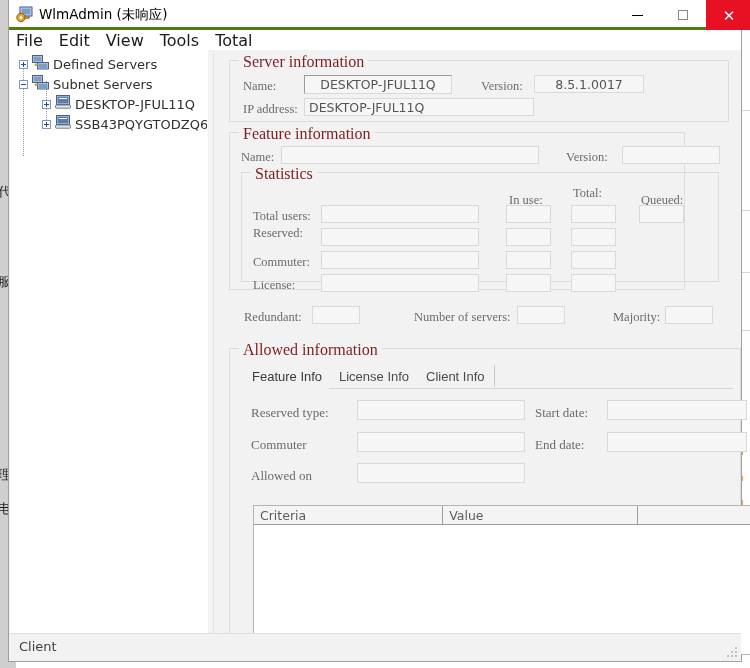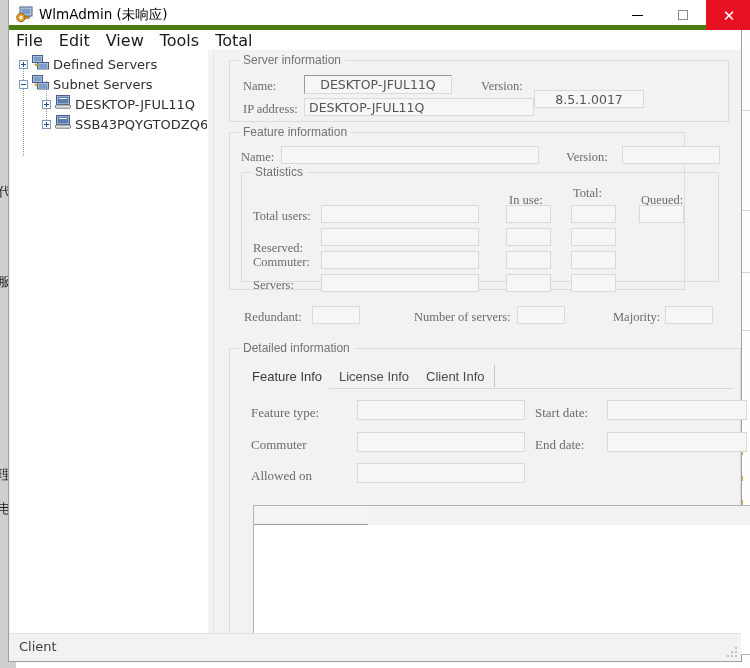--- a/index.html
+++ b/index.html
@@ -33,21 +33,21 @@
     width: 734px; height: 662px;
     background: #f0f0f0;
     border: 1px solid #a0a0a0;
     border-top: none;
     z-index: 5;
   }
 
   
   #title-bar {
     position: relative; height: 30px; background: #ffffff;
-    border-bottom: 5px solid #4d7c0f;
+    border-bottom: 3px solid #4d7c0f;
   }
   #title-icon {
     position: absolute; left: 7px; top: 6px; width: 17px; height: 17px;
   }
   #title-text {
     position: absolute; left: 30px; top: 6px;
     font-size: 13.5px; color: #000000; white-space: nowrap;
     font-family: "DejaVu Sans", sans-serif;
   }
   .win-btn {
@@ -136,22 +136,22 @@
     position: absolute; left: 212px; top: 0; right: 1px; bottom: 28px;
     background: #f2f2f2;
   }
 
   
   .groupbox {
     position: absolute; border: 1px solid #dcdcdc; background: transparent;
   }
   .groupbox > .gb-title {
     position: absolute; top: -8px; left: 9px; padding: 0 4px;
-    background: #f2f2f2; font-size: 12px; color: #737373;
-    font-family: Liberation Sans, sans-serif; white-space: nowrap;
+    background: #f2f2f2; font-size: 16px; color: #7f1d1d;
+    font-family: Liberation Serif, serif; white-space: nowrap;
   }
 
   .lbl {
     position: absolute; font-size: 12.5px; color: #6b6b6b;
     font-family: Liberation Serif, serif; white-space: nowrap;
   }
   .fld {
     position: absolute; background: #f6f6f6; border: 1px solid #d9d9d9;
     font-size: 12.5px; color: #555; font-family: "DejaVu Sans", sans-serif;
     display: flex; align-items: center; overflow: hidden;
@@ -337,21 +337,21 @@
     <div id="splitter"></div>
 
     <div id="detail-pane">
 
       <div class="groupbox" style="left:8px; top:10px; width:500px; height:62px;">
         <span class="gb-title">Server information</span>
       </div>
       <span class="lbl" style="left:22px; top:29px;">Name:</span>
       <div class="fld center sunken" style="left:83px; top:25px; width:148px; height:19px;">DESKTOP-JFUL11Q</div>
       <span class="lbl" style="left:260px; top:29px;">Version:</span>
-      <div class="fld center" style="left:313px; top:25px; width:110px; height:18px;margin-top:15px;">8.5.1.0017</div>
+      <div class="fld center" style="left:313px; top:25px; width:110px; height:18px;">8.5.1.0017</div>
       <span class="lbl" style="left:22px; top:52px;">IP address:</span>
       <div class="fld left" style="left:83px; top:48px; width:230px; height:18px;">DESKTOP-JFUL11Q</div>
 
       <div class="groupbox" style="left:8px; top:82px; width:456px; height:158px;">
         <span class="gb-title">Feature information</span>
       </div>
       <span class="lbl" style="left:20px; top:100px;">Name:</span>
       <div class="fld left" style="left:60px; top:96px; width:258px; height:18px;"></div>
       <span class="lbl" style="left:345px; top:100px;">Version:</span>
       <div class="fld left" style="left:401px; top:96px; width:98px; height:18px;"></div>
@@ -362,75 +362,77 @@
       <span class="lbl" style="left:288px; top:143px;">In use:</span>
       <span class="lbl" style="left:352px; top:136px;">Total:</span>
       <span class="lbl" style="left:420px; top:143px;">Queued:</span>
 
       <span class="lbl" style="left:32px; top:159px;">Total users:</span>
       <div class="fld" style="left:100px; top:155px; width:158px; height:18px;"></div>
       <div class="fld" style="left:285px; top:155px; width:45px; height:18px;"></div>
       <div class="fld" style="left:350px; top:155px; width:45px; height:18px;"></div>
       <div class="fld" style="left:418px; top:155px; width:45px; height:18px;"></div>
 
-      <span class="lbl" style="left:32px; top:191px;">Reserved:</span>
+      <span class="lbl" style="left:32px; top:176px;">Reserved:</span>
       <div class="fld" style="left:100px; top:178px; width:158px; height:18px;"></div>
       <div class="fld" style="left:285px; top:178px; width:45px; height:18px;"></div>
       <div class="fld" style="left:350px; top:178px; width:45px; height:18px;"></div>
 
       <span class="lbl" style="left:32px; top:205px;">Commuter:</span>
       <div class="fld" style="left:100px; top:201px; width:158px; height:18px;"></div>
       <div class="fld" style="left:285px; top:201px; width:45px; height:18px;"></div>
       <div class="fld" style="left:350px; top:201px; width:45px; height:18px;"></div>
 
-      <span class="lbl" style="left:32px; top:228px;">Servers:</span>
+      <span class="lbl" style="left:32px; top:228px;">License:</span>
       <div class="fld" style="left:100px; top:224px; width:158px; height:18px;"></div>
       <div class="fld" style="left:285px; top:224px; width:45px; height:18px;"></div>
       <div class="fld" style="left:350px; top:224px; width:45px; height:18px;"></div>
 
       <span class="lbl" style="left:23px; top:260px;">Redundant:</span>
       <div class="fld" style="left:91px; top:256px; width:48px; height:18px;"></div>
       <span class="lbl" style="left:193px; top:260px;">Number of servers:</span>
       <div class="fld" style="left:296px; top:256px; width:48px; height:18px;"></div>
       <span class="lbl" style="left:392px; top:260px;">Majority:</span>
       <div class="fld" style="left:444px; top:256px; width:48px; height:18px;"></div>
 
       <div class="groupbox" style="left:8px; top:298px; width:512px; height:310px;">
-        <span class="gb-title">Detailed information</span>
+        <span class="gb-title">Allowed information</span>
       </div>
 
       <div class="tabstrip" style="left:22px; top:315px; width:230px; height:23px;">
         <div class="tab active" style="left:0px;  top:0;">
           <span>Feature Info</span>
         </div>
         <div class="tab" style="left:87px; top:0;">
           <span>License Info</span>
         </div>
         <div class="tab" style="left:174px; top:0;">
           <span>Client Info</span>
         </div>
       </div>
       <div class="tab-underline" style="left:108px; top:338px; width:404px;"></div>
       <div class="tab-underline" style="left:22px; top:338px; width:0px;"></div>
 
-      <span class="lbl" style="left:30px; top:355px; font-size:13px;">Feature type:</span>
+      <span class="lbl" style="left:30px; top:355px; font-size:13px;">Reserved type:</span>
       <div class="fld" style="left:136px; top:350px; width:168px; height:20px;"></div>
       <span class="lbl" style="left:314px; top:355px; font-size:13px;">Start date:</span>
       <div class="fld" style="left:386px; top:350px; width:140px; height:20px;"></div>
 
       <span class="lbl" style="left:30px; top:387px; font-size:13px;">Commuter</span>
       <div class="fld" style="left:136px; top:382px; width:168px; height:20px;"></div>
       <span class="lbl" style="left:314px; top:387px; font-size:13px;">End date:</span>
       <div class="fld" style="left:386px; top:382px; width:140px; height:20px;"></div>
 
       <span class="lbl" style="left:30px; top:418px; font-size:13px;">Allowed on</span>
       <div class="fld" style="left:136px; top:413px; width:168px; height:20px;"></div>
 
       <div id="crit-table" style="left:32px; top:455px; width:500px; height:150px;">
         <div id="crit-head">
+          <div class="hcell" style="width:190px;">Criteria</div>
+          <div class="hcell" style="width:196px;">Value</div>
           <div class="hcell" style="width:114px; border-right:none;"></div>
         </div>
         <div id="crit-body"></div>
       </div>
 
     </div>
 
     <div id="status-bar">
       <span id="status-text">Client</span>
       <span id="status-grip">

